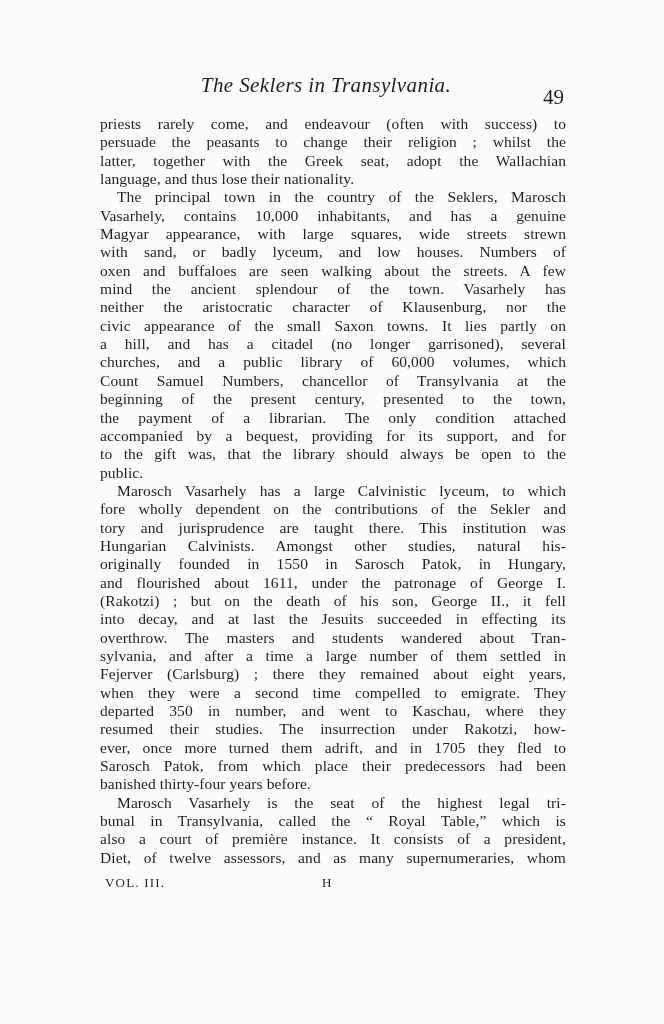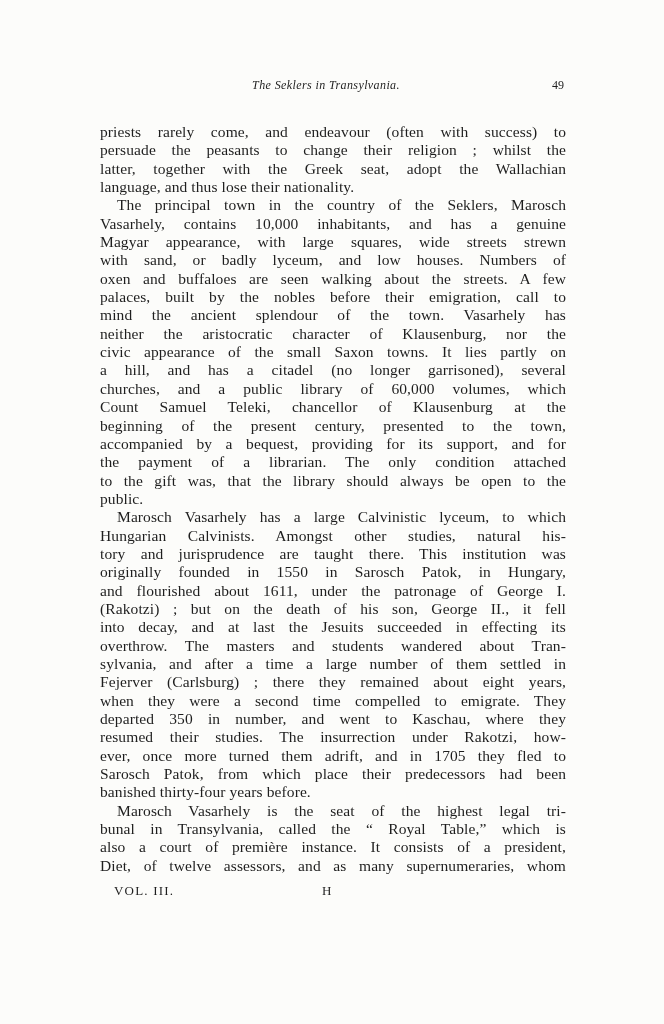--- a/index.html
+++ b/index.html
@@ -19,39 +19,39 @@
   }
   .text-block {
     position: absolute;
     left: 100px;
     top: 74px;
     width: 466px;
   }
   .header {
     position: relative;
     height: 22px;
-    font-size: 12px;
+    font-size: 21px;
     line-height: 22px;
   }
   .running-title {
     display: block;
     text-align: center;
     font-style: italic;
     letter-spacing: 0.4px;
     padding-right: 14px;
   }
   .page-number {
     position: absolute;
     right: 2px;
-    top: 0;
+    top: 12px;
     font-style: normal;
     font-family: Liberation Serif, serif;
   }
   .body-text {
-    margin-top: 27px;
+    margin-top: 19px;
     font-size: 15.5px;
   }
   .line {
     line-height: 18.35px;
     height: 18.35px;
     text-align: justify;
     text-align-last: justify;
     letter-spacing: 0.1px;
   }
   .line.indent {
@@ -65,21 +65,21 @@
   }
   .footer {
     position: relative;
     margin-top: 7px;
     height: 18px;
     font-size: 13px;
     line-height: 18px;
   }
   .volume-label {
     position: absolute;
-    left: 14px;
+    left: 5px;
     top: 0;
     letter-spacing: 1.2px;
   }
   .signature-mark {
     position: absolute;
     left: 222px;
     top: 0;
     letter-spacing: 0.5px;
   }
 </style>
@@ -97,35 +97,35 @@
     <div class="body-text">
         <div class="line">priests rarely come, and endeavour (often with success) to</div>
         <div class="line">persuade the peasants to change their religion ; whilst the</div>
         <div class="line">latter, together with the Greek seat, adopt the Wallachian</div>
         <div class="line para-end">language, and thus lose their nationality.</div>
         <div class="line indent">The principal town in the country of the Seklers, Marosch</div>
         <div class="line">Vasarhely, contains 10,000 inhabitants, and has a genuine</div>
         <div class="line">Magyar appearance, with large squares, wide streets strewn</div>
         <div class="line">with sand, or badly lyceum, and low houses. Numbers of</div>
         <div class="line">oxen and buffaloes are seen walking about the streets. A few</div>
-        <div class="line">palaces, built by the nobles before their emigration, call to</div>
         <div class="line">mind the ancient splendour of the town. Vasarhely has</div>
         <div class="line">neither the aristocratic character of Klausenburg, nor the</div>
         <div class="line">civic appearance of the small Saxon towns. It lies partly on</div>
         <div class="line">a hill, and has a citadel (no longer garrisoned), several</div>
         <div class="line">churches, and a public library of 60,000 volumes, which</div>
-        <div class="line">Count Samuel Teleki, chancellor of Klausenburg at the</div>
+        <div class="line">Count Samuel Numbers, chancellor of Transylvania at the</div>
         <div class="line">beginning of the present century, presented to the town,</div>
+        <div class="line">the payment of a librarian. The only condition attached</div>
         <div class="line">accompanied by a bequest, providing for its support, and for</div>
-        <div class="line">the payment of a librarian. The only condition attached</div>
         <div class="line">to the gift was, that the library should always be open to the</div>
         <div class="line para-end">public.</div>
         <div class="line indent">Marosch Vasarhely has a large Calvinistic lyceum, to which</div>
+        <div class="line">fore wholly dependent on the contributions of the Sekler and</div>
+        <div class="line">tory and jurisprudence are taught there. This institution was</div>
         <div class="line">Hungarian Calvinists. Amongst other studies, natural his-</div>
-        <div class="line">tory and jurisprudence are taught there. This institution was</div>
         <div class="line">originally founded in 1550 in Sarosch Patok, in Hungary,</div>
         <div class="line">and flourished about 1611, under the patronage of George I.</div>
         <div class="line">(Rakotzi) ; but on the death of his son, George II., it fell</div>
         <div class="line">into decay, and at last the Jesuits succeeded in effecting its</div>
         <div class="line">overthrow. The masters and students wandered about Tran-</div>
         <div class="line">sylvania, and after a time a large number of them settled in</div>
         <div class="line">Fejerver (Carlsburg) ; there they remained about eight years,</div>
         <div class="line">when they were a second time compelled to emigrate. They</div>
         <div class="line">departed 350 in number, and went to Kaschau, where they</div>
         <div class="line">resumed their studies. The insurrection under Rakotzi, how-</div>

